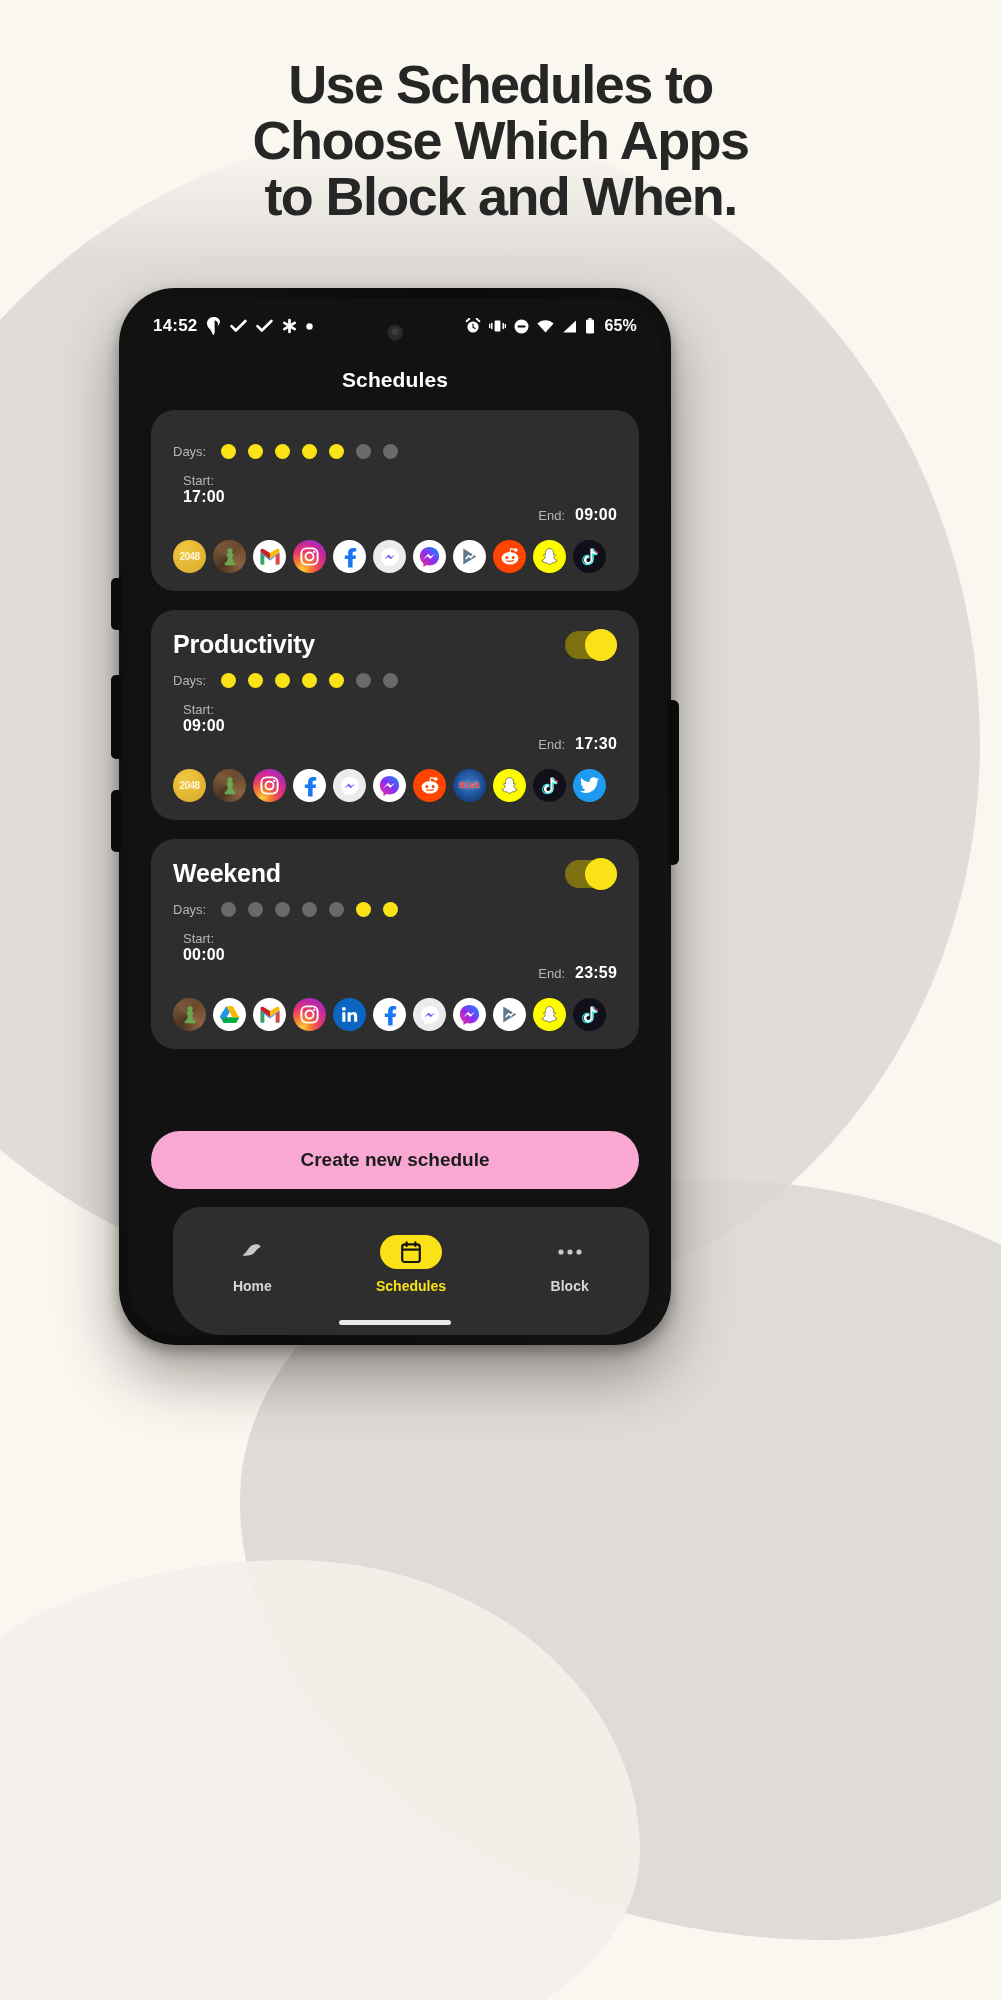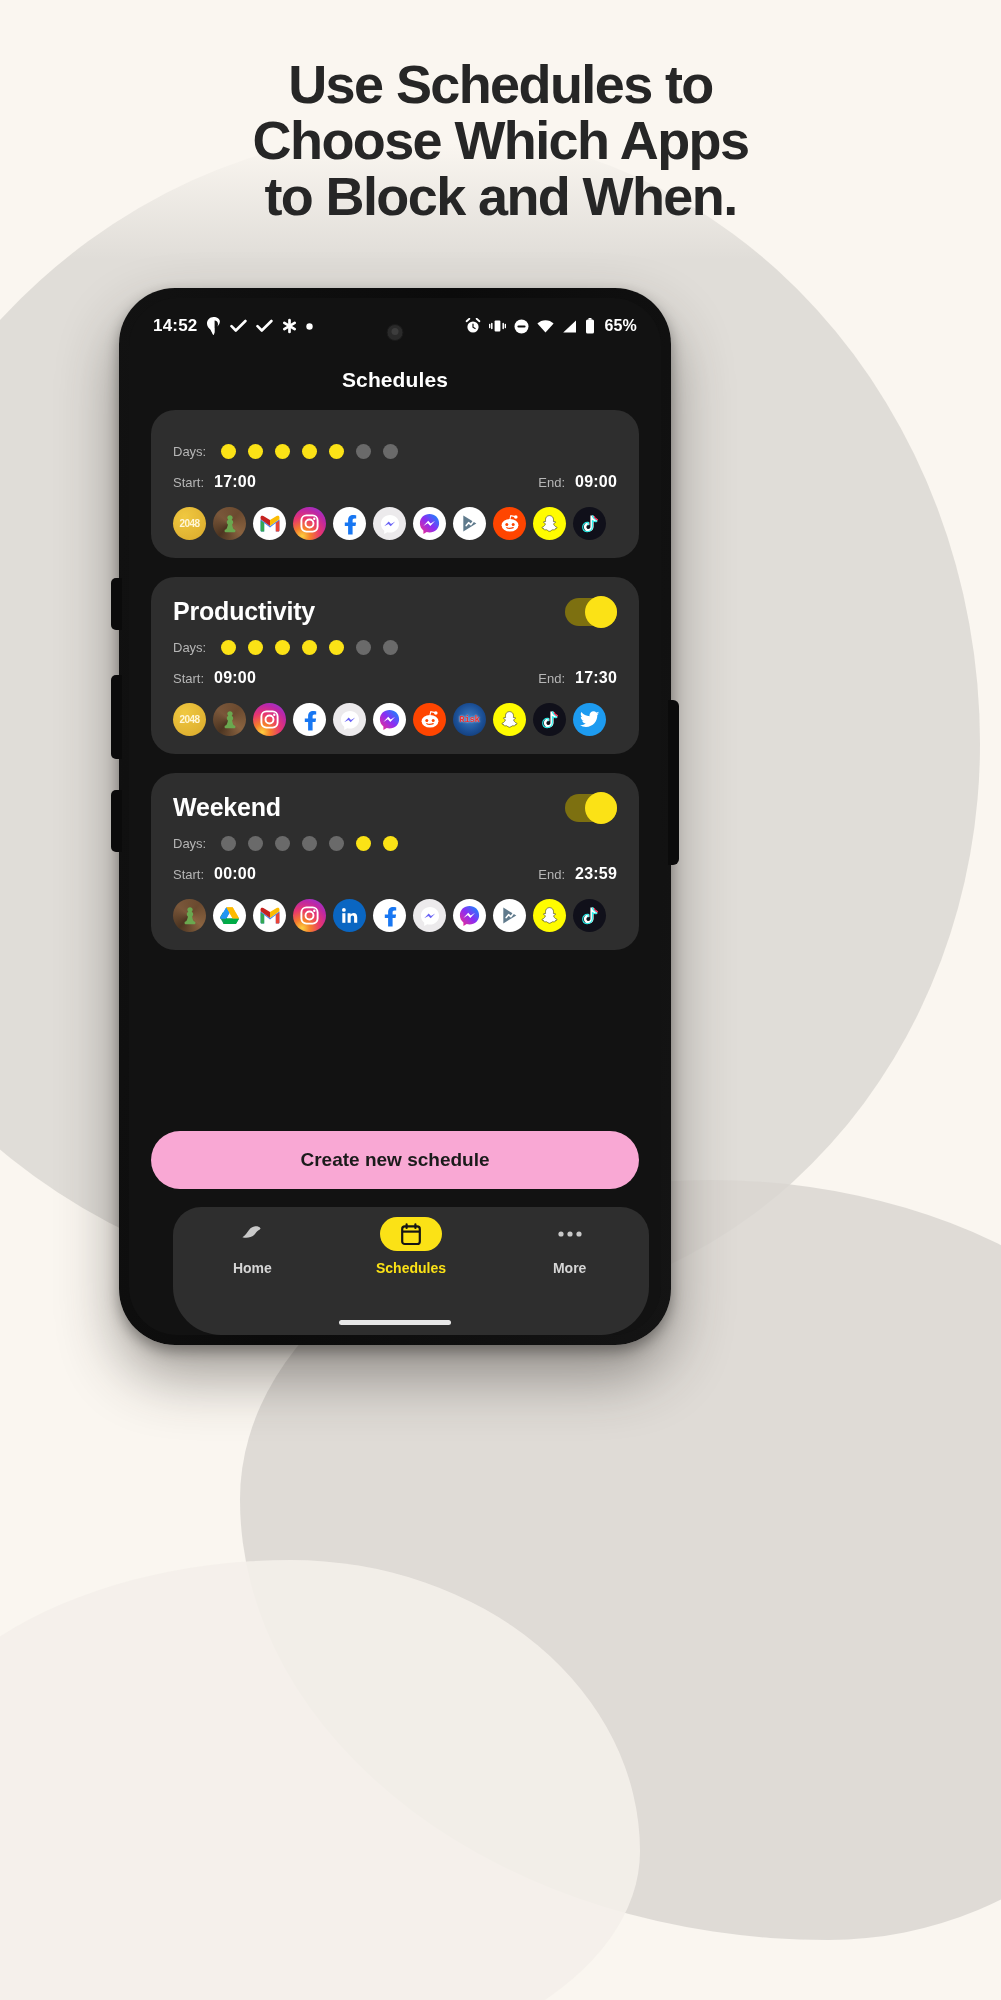--- a/index.html
+++ b/index.html
@@ -216,20 +216,21 @@
     font-weight: 400;
   }
   .dots { display: flex; gap: 12px; margin-left: 15px; }
   .dot { width: 15px; height: 15px; border-radius: 50%; background: #6a6a6a; }
   .dot.on { background: #fbe216; }
 
   .time-row {
     display: flex;
     align-items: baseline;
     margin-top: 14px;
+    flex-direction: column;
   }
   .time-val {
     color: #ffffff;
     font-size: 16px;
     font-weight: 700;
     margin-left: 10px;
     letter-spacing: .2px;
   }
   .time-right { margin-left: auto; display: flex; align-items: baseline; }
 
@@ -293,21 +294,21 @@
   
   .navbar {
     position: absolute;
     left: 12px; right: 12px;
     bottom: 0;
     height: 128px;
     background: #2e2e2e;
     border-radius: 28px 28px 48px 48px;
     display: flex;
     align-items: flex-start;
-    padding-top: 10px;
+    padding-top: 28px;
     margin-left: 32px;
   }
   .navitem {
     flex: 1;
     display: flex;
     flex-direction: column;
     align-items: center;
     gap: 9px;
     cursor: pointer;
   }
@@ -777,20 +778,20 @@
             <div class="nav-label active">Schedules</div>
           </div>
           <div class="navitem">
             <div class="nav-ico">
               <svg width="26" height="8" viewBox="0 0 26 8">
                 <circle cx="4" cy="4" r="2.6" fill="#c9c9c9"></circle>
                 <circle cx="13" cy="4" r="2.6" fill="#c9c9c9"></circle>
                 <circle cx="22" cy="4" r="2.6" fill="#c9c9c9"></circle>
               </svg>
             </div>
-            <div class="nav-label">More</div>
+            <div class="nav-label">Block</div>
           </div>
         </div>
       <div class="home-indicator"></div>
 
     </div>
   </div>
 </div>
 
 </body></html>

